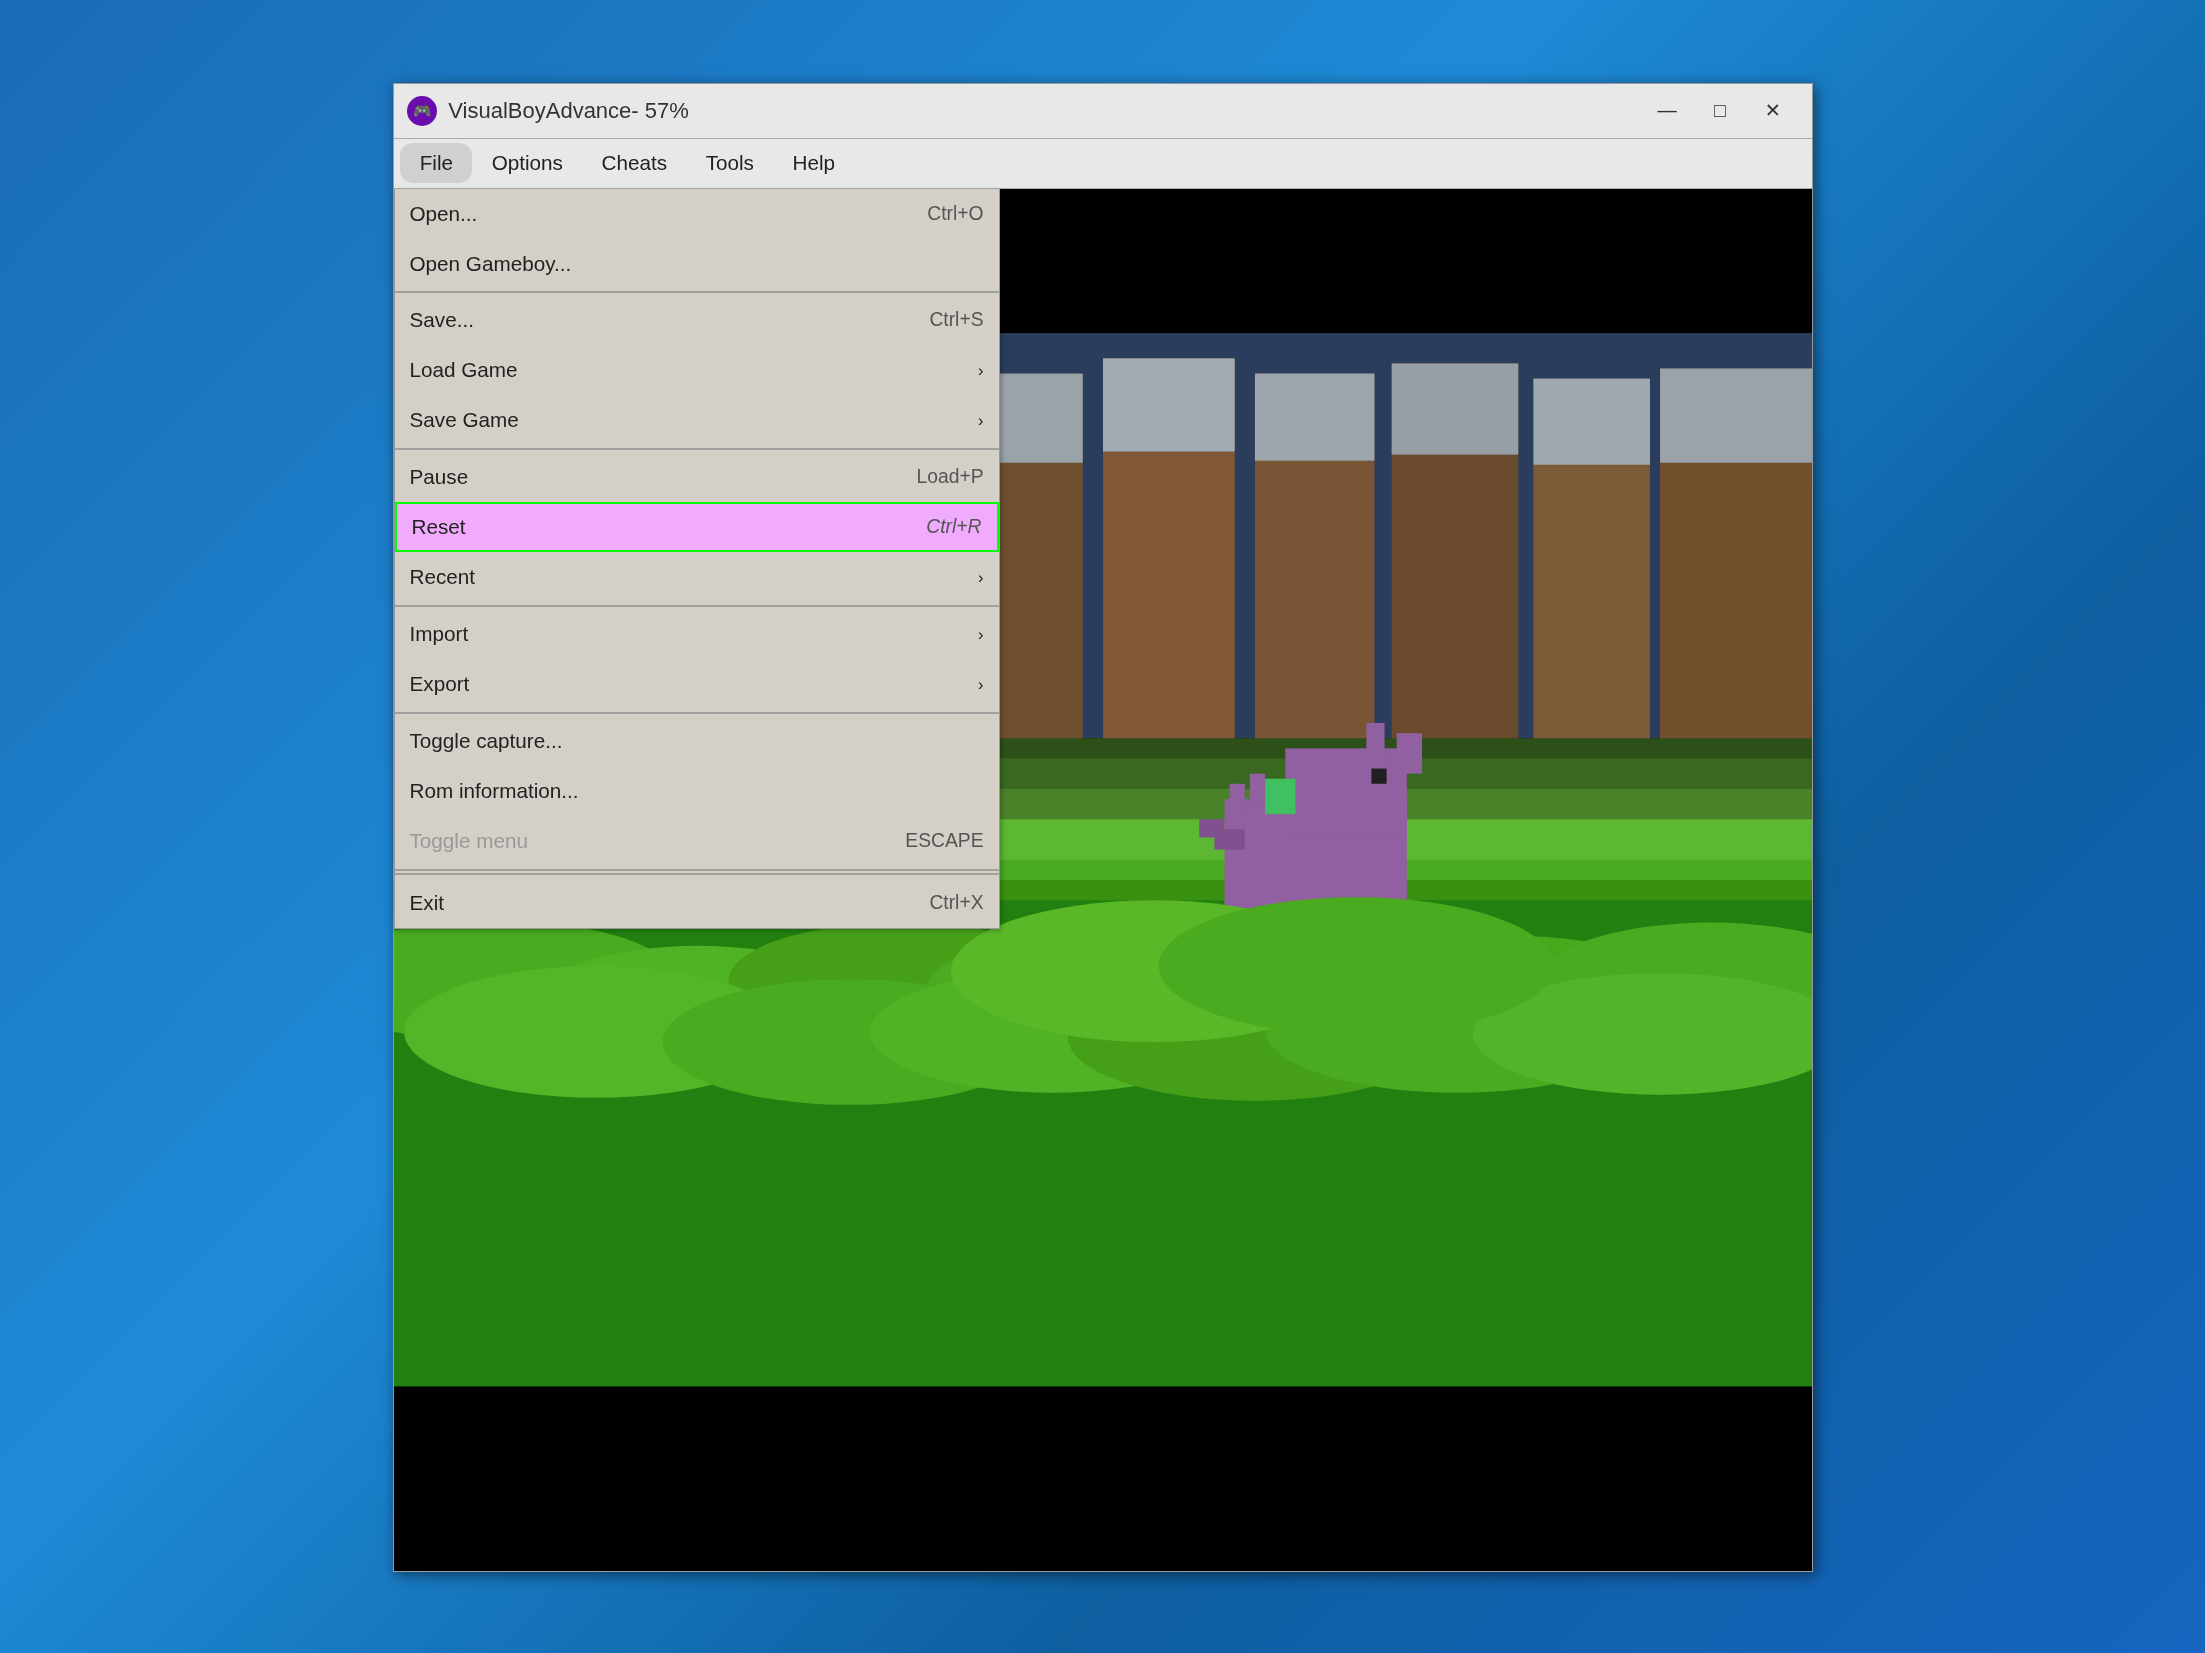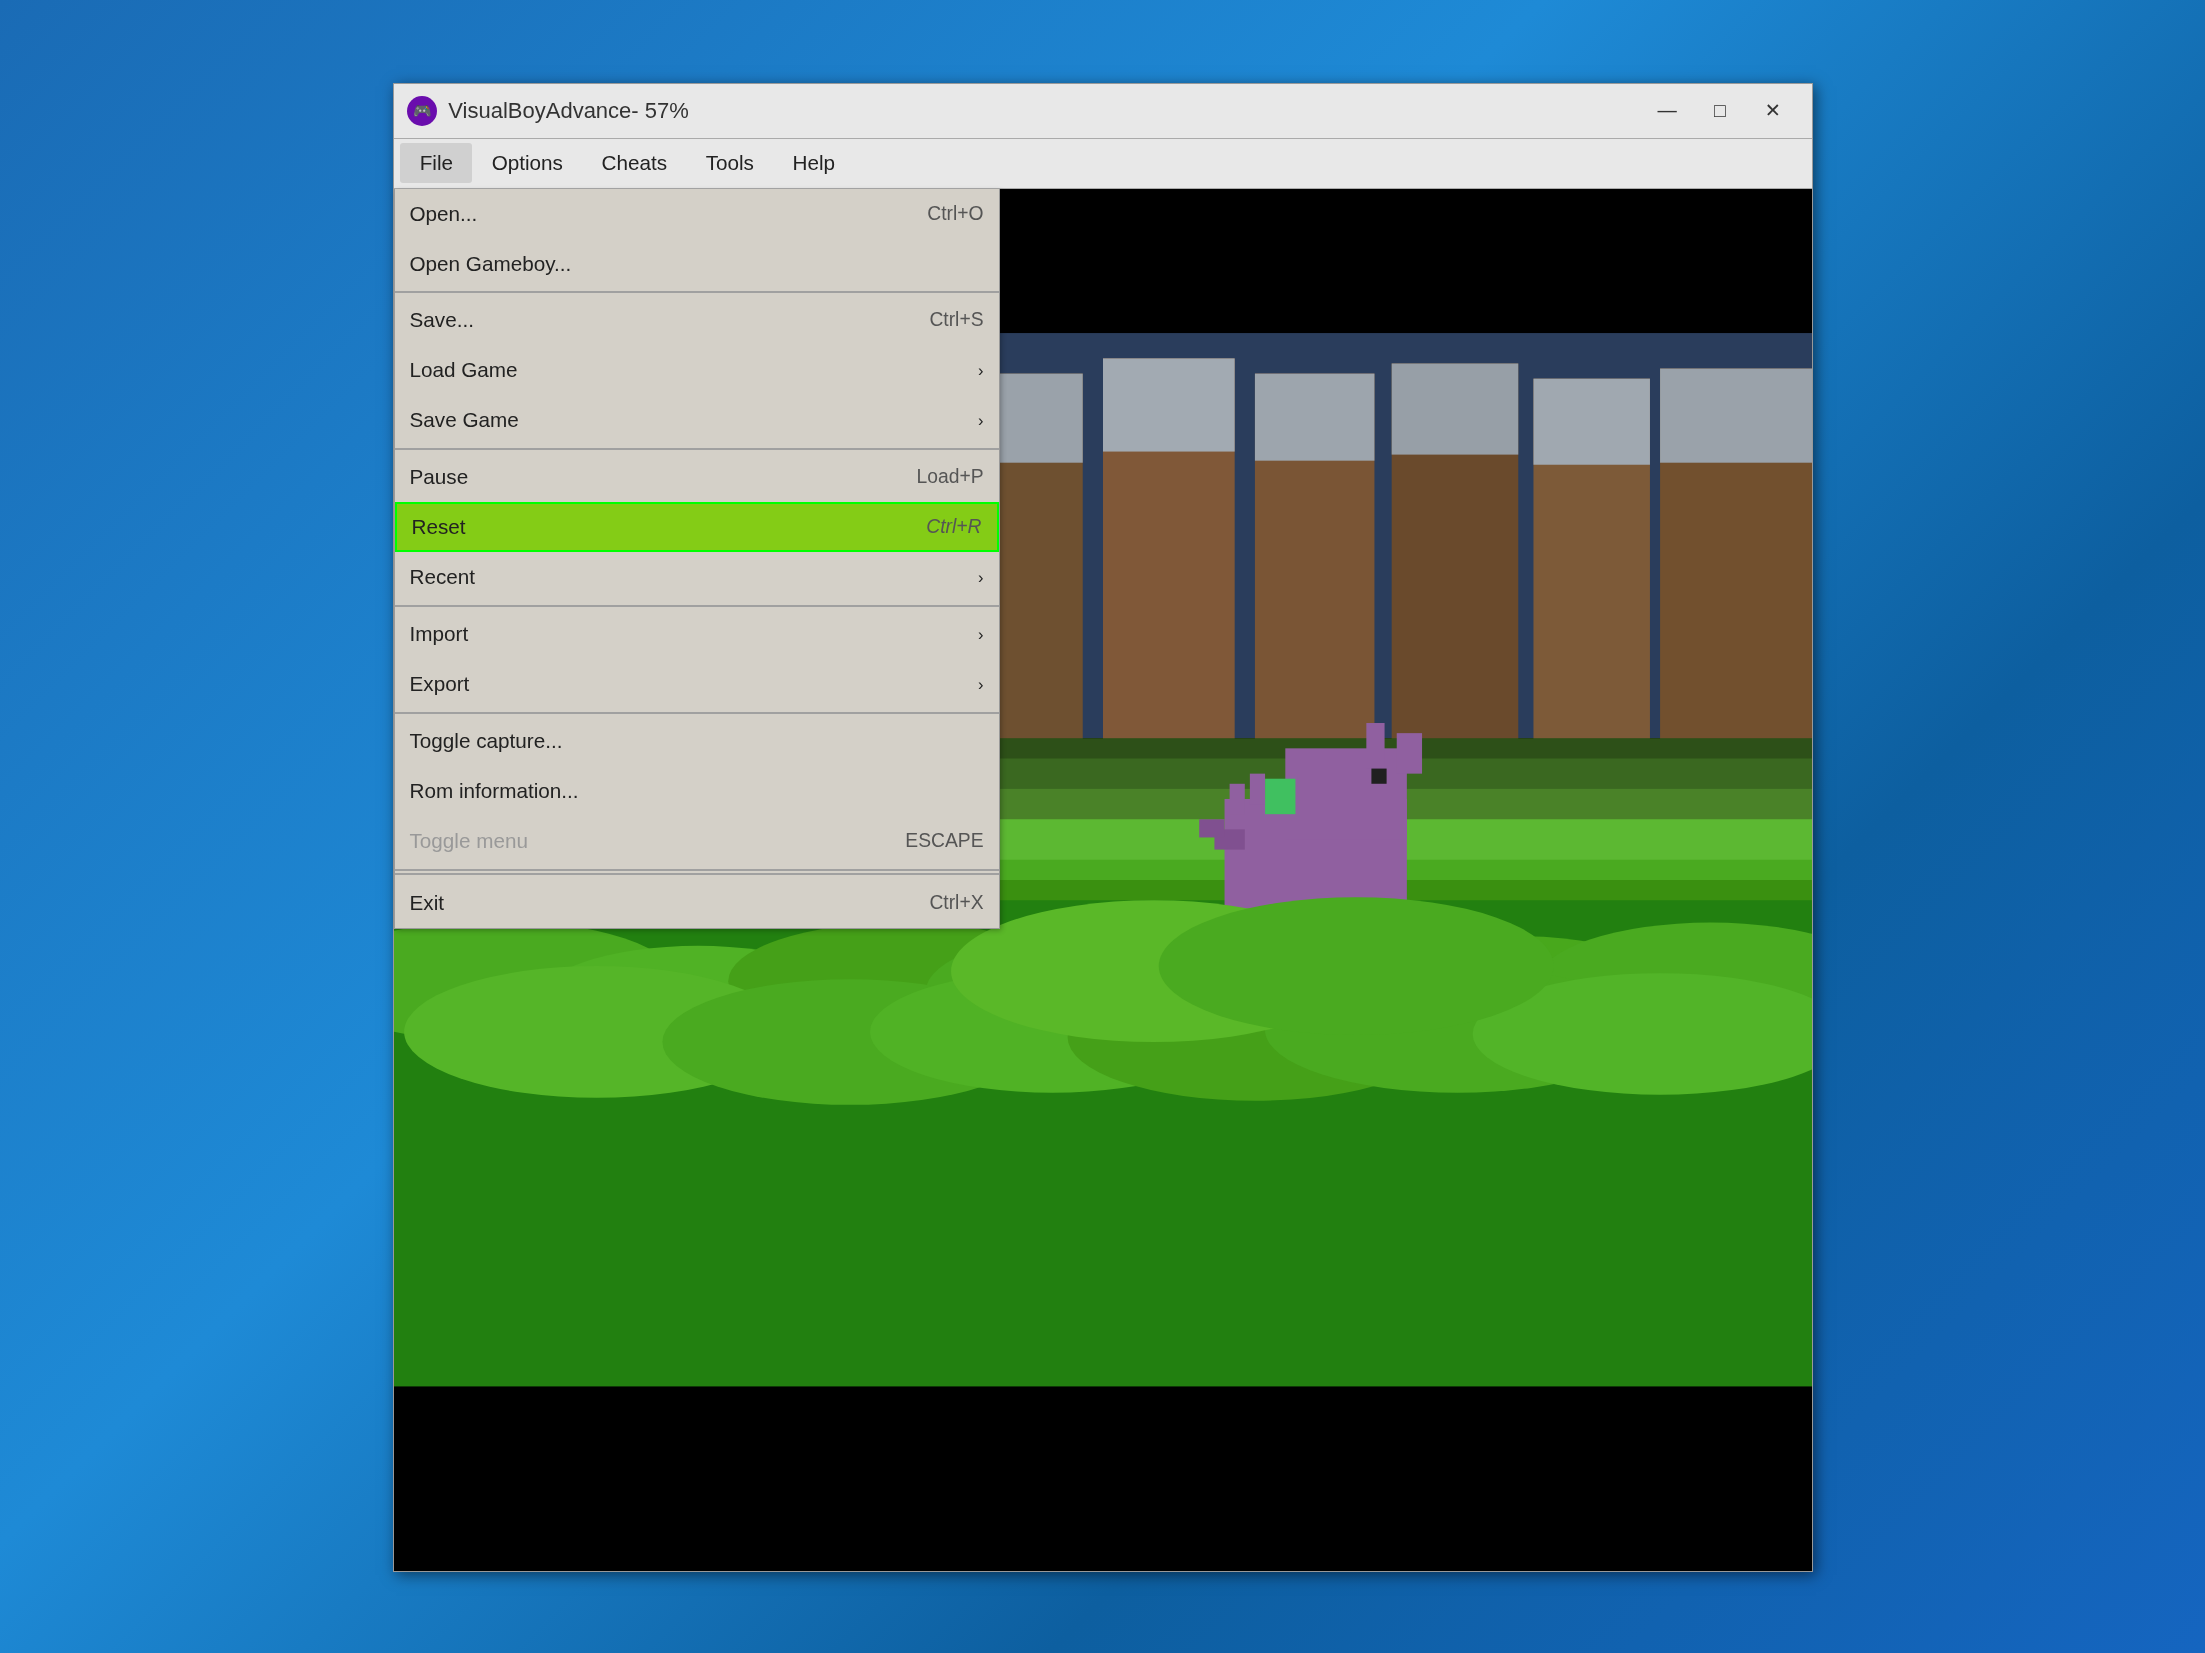--- a/index.html
+++ b/index.html
@@ -83,21 +83,21 @@
       align-items: center;
       padding: 0 6.9px;
       border-bottom: 0.7px solid #aaa;
       flex-shrink: 0;
     }
 
     .menu-item {
       padding: 8.3px 19.3px;
       font-size: 20.7px;
       cursor: pointer;
-      border-radius: 3px;
+      border-radius: 13px;
       color: #222;
     }
 
     .menu-item:hover, .menu-item.active {
       background: #d0d0d0;
     }
 
     .menu-item.active {
       background: #d0d0d0;
     }
@@ -123,21 +123,21 @@
       align-items: center;
       justify-content: space-between;
       padding: 11px 15px;
       font-size: 20.7px;
       cursor: pointer;
       color: #222;
       height: 50px;
     }
 
     .dropdown-item.highlighted {
-      background: #84cc16;
+      background: #f0abfc;
       border: 2.8px solid #00ff00;
       color: #222;
     }
 
     .dropdown-item.disabled {
       color: #999;
       cursor: default;
       align-items: center;
     }
 

